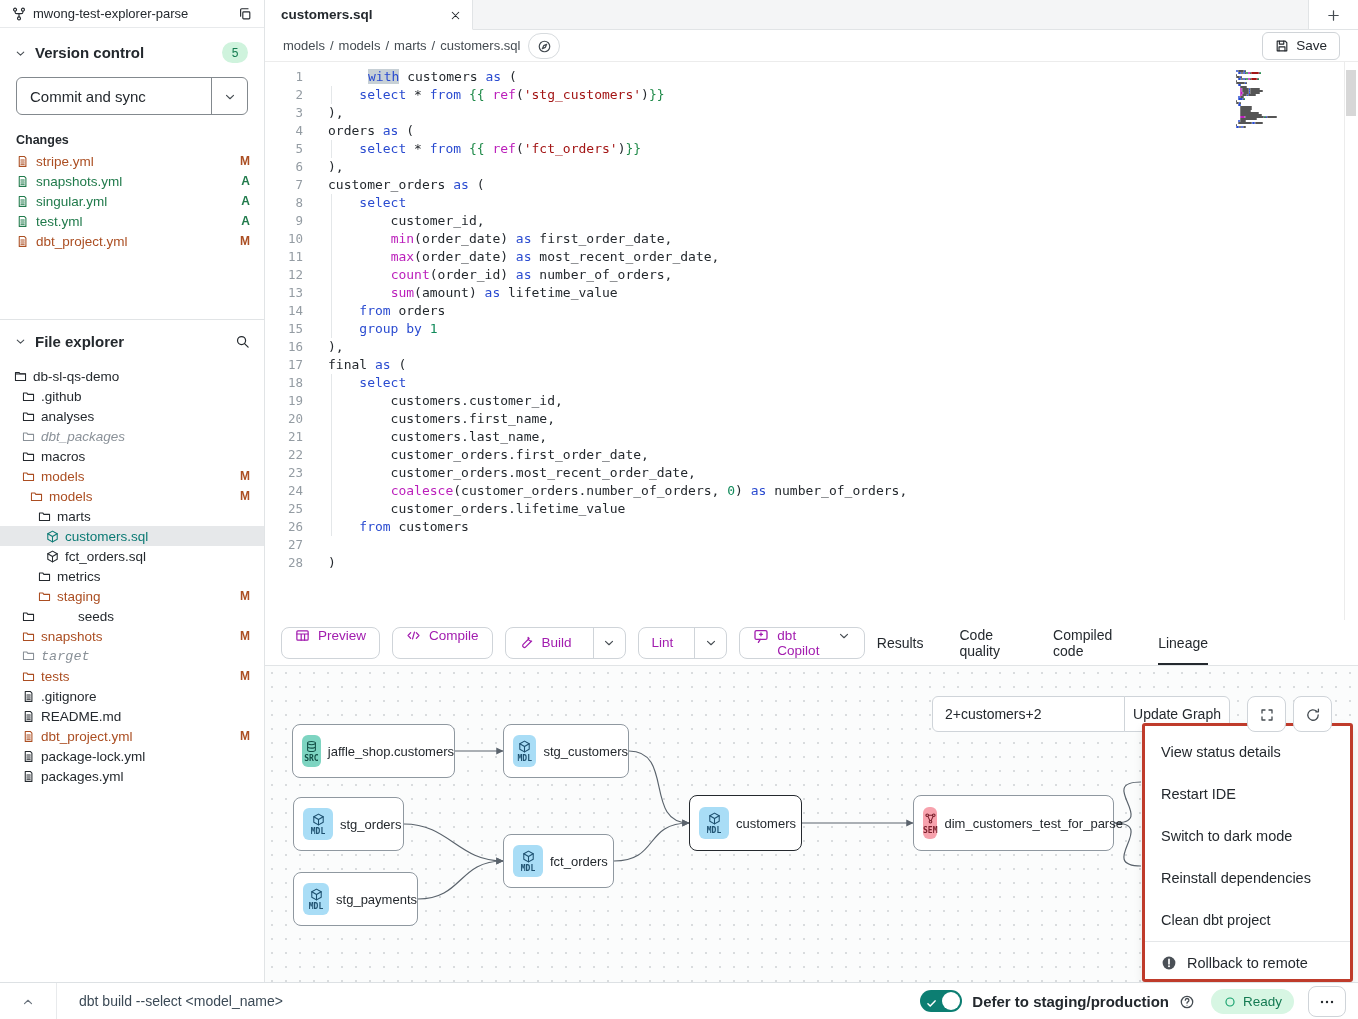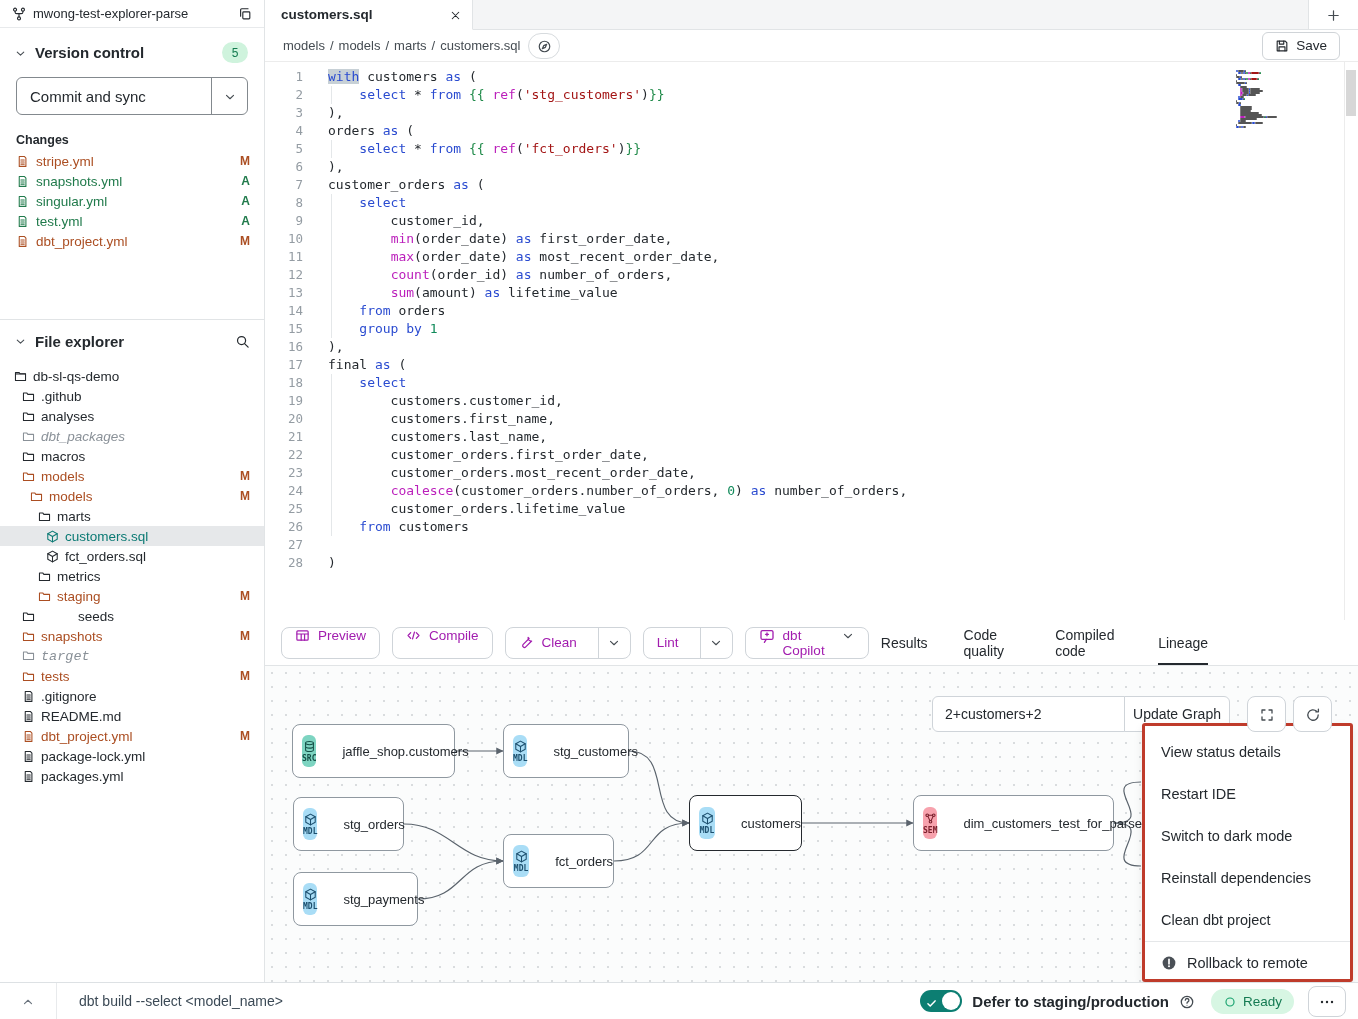--- a/index.html
+++ b/index.html
@@ -53,40 +53,40 @@
   
   .editor { height:558px; flex:none; position:relative; overflow:hidden; background:#fff; font-family:"DejaVu Sans Mono", monospace; }
   .editor::after { content:''; position:absolute; right:13px; top:0; bottom:0; width:1px; background:#ececec; }
   .code-lines { padding-top:6px; }
   .line { display:flex; height:18px; line-height:18px; font-size:13px; white-space:pre; }
   .line .ln { width:38px; text-align:right; color:#949ca3; font-size:12.5px; flex:none; }
   .line .lc { margin-left:25px; position:relative; }
   .line.g .lc::before { content:''; position:absolute; left:3px; top:0; bottom:0; width:1px; background:#e4e7e9; }
   .tk-k { color:#2a4bd0; } .tk-f { color:#bb1fbb; } .tk-s { color:#a31515; }
   .tk-n { color:#108a5a; } .tk-j { color:#1f8a49; } .tk-p { color:#24292e; }
-  .tk-hl { background:#c7d0d6; }
+  .tk-hl { background:#c7d0d6;margin-left:40px; }
   .minimap { position:absolute; top:8px; right:64px; width:58px; overflow:hidden; }
   .mm-row { height:2px; display:flex; }
   .mm-seg { height:1.5px; border-radius:1px; }
   .scroll-thumb { position:absolute; top:8px; right:2px; width:10px; height:46px; background:#d7d7d7; }
 
   
   .toolbar { height:46px; flex:none; border-bottom:1px solid #e1e4e6; display:flex; align-items:center; padding-left:16px; gap:12px; background:#fff; }
   .tb-btn { height:32px; border:1px solid #cfd4d9; border-radius:8px; background:#fff; display:flex; align-items:flex-start; gap:8px; padding:0 13px; font-size:13.5px; cursor:pointer; color:#a21caf; }
   .tb-split { padding:0; }
   .tb-split .part { display:flex; align-items:center; gap:8px; padding:0 13px; height:100%; }
   .tb-split .chev { border-left:1px solid #cfd4d9; width:32px; display:flex; align-items:center; justify-content:center; height:100%; color:#454c52; }
   .rtabs { margin-left:auto; display:flex; gap:36px; height:100%; margin-right:150px; }
   .rtab { display:flex; align-items:center; font-size:14px; cursor:pointer; border-bottom:2px solid transparent; padding-top:2px; }
   .rtab.active { border-bottom-color:#24292e; }
 
   
   .lineage { flex:1; position:relative; background:#fbfcfc; background-image:radial-gradient(#d9dcde 1px, transparent 1.2px); background-size:14px 14px; overflow:hidden; }
   .edges { position:absolute; inset:0; width:100%; height:100%; }
-  .node { position:absolute; background:#fff; border:1px solid #8f98a0; border-radius:8px; display:flex; align-items:center; padding-left:9px; gap:26px; cursor:pointer; z-index:2; }
+  .node { position:absolute; background:#fff; border:1px solid #8f98a0; border-radius:8px; display:flex; align-items:center; padding-left:9px; gap:7px; cursor:pointer; z-index:2; }
   .node.selected { border:1.8px solid #24292e; }
   .node .label { font-size:13px; white-space:nowrap; }
   .nbadge { width:30px; height:32px; border-radius:6px; display:flex; flex-direction:column; align-items:center; justify-content:center; gap:1px; }
   .nbadge .bl { font-size:8px; font-weight:bold; font-family:"DejaVu Sans Mono", monospace; }
   .b-SRC { background:#7dd4c1; color:#134f46; }
   .b-MDL { background:#a9ddf6; color:#1c4f6e; }
   .b-SEM { background:#f7a2ad; color:#7a1f2b; }
   .ln-search { position:absolute; left:667px; top:30px; width:193px; height:36px; border:1px solid #cfd4d9; border-radius:6px 0 0 6px; background:#fff; font-size:14px; padding:0 12px; font-family:"Liberation Sans",sans-serif; color:#24292e; z-index:4; }
   .ln-update { position:absolute; left:859px; top:30px; width:106px; height:36px; border:1px solid #cfd4d9; border-radius:0 6px 6px 0; background:#fff; font-size:14px; display:flex; align-items:center; justify-content:center; cursor:pointer; z-index:4; }
   .icon-btn { position:absolute; top:30px; width:39px; height:36px; border:1px solid #cfd4d9; border-radius:8px; background:#fff; display:flex; align-items:center; justify-content:center; color:#454c52; cursor:pointer; z-index:20; }
@@ -599,21 +599,21 @@
                 <path d="M5 5 2.2 8 5 11M11 5l2.8 3L11 11"></path>
                 <path d="M9 4.4 7 11.6"></path>
               </svg></span>
           <span>Compile</span>
         </div>
         <div class="tb-btn tb-split">
           <span class="part">
               <span id="ic-build"><svg class="ic" width="15" height="15" viewBox="0 0 16 16" fill="none" stroke="currentColor" stroke-width="1.3" stroke-linecap="round" stroke-linejoin="round">
                   <path d="M9.7 2.6a3.3 3.3 0 0 0 3.8 3.8l-6.3 6.3a1.9 1.9 0 1 1-2.7-2.7l6.3-6.3z"></path>
                 </svg></span>
-              <span>Clean</span>
+              <span>Build</span>
             </span>
           <span class="chev">
               <span id="ic-build-chev"><svg class="ic" width="14" height="14" viewBox="0 0 16 16" fill="none" stroke="currentColor" stroke-width="1.3" stroke-linecap="round" stroke-linejoin="round">
                   <path d="M4 6.2 8 10l4-3.8"></path>
                 </svg></span>
             </span>
         </div>
         <div class="tb-btn tb-split">
           <span class="part">
               <span>Lint</span>

